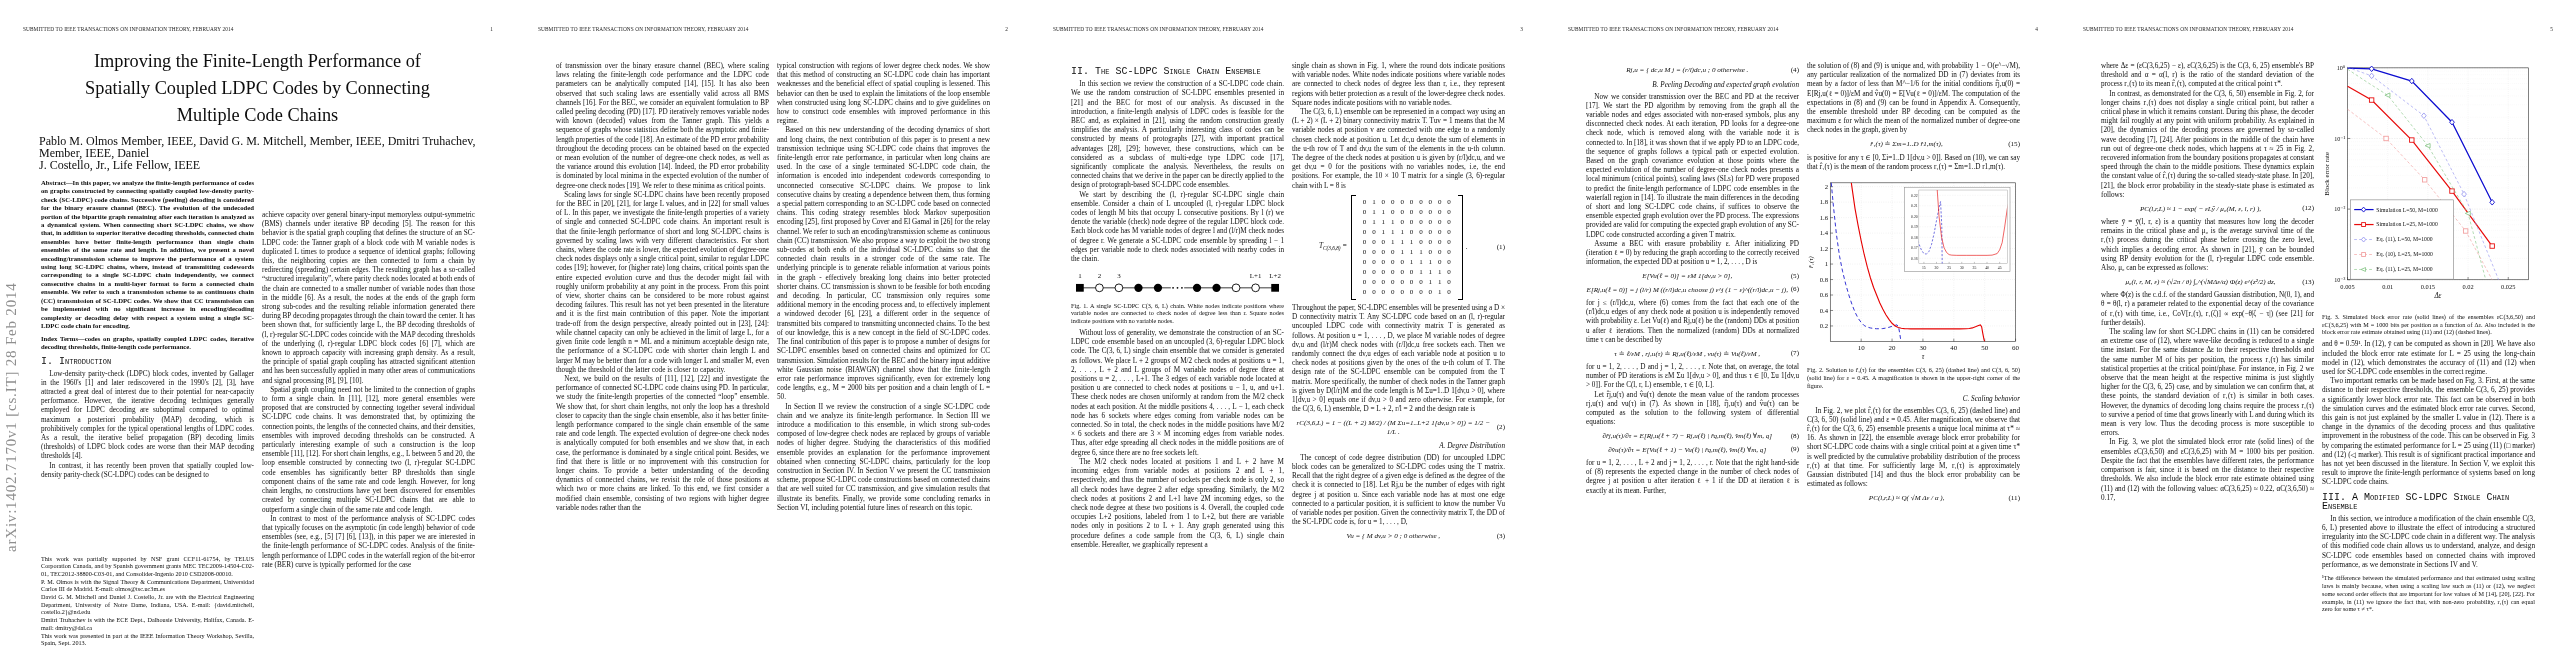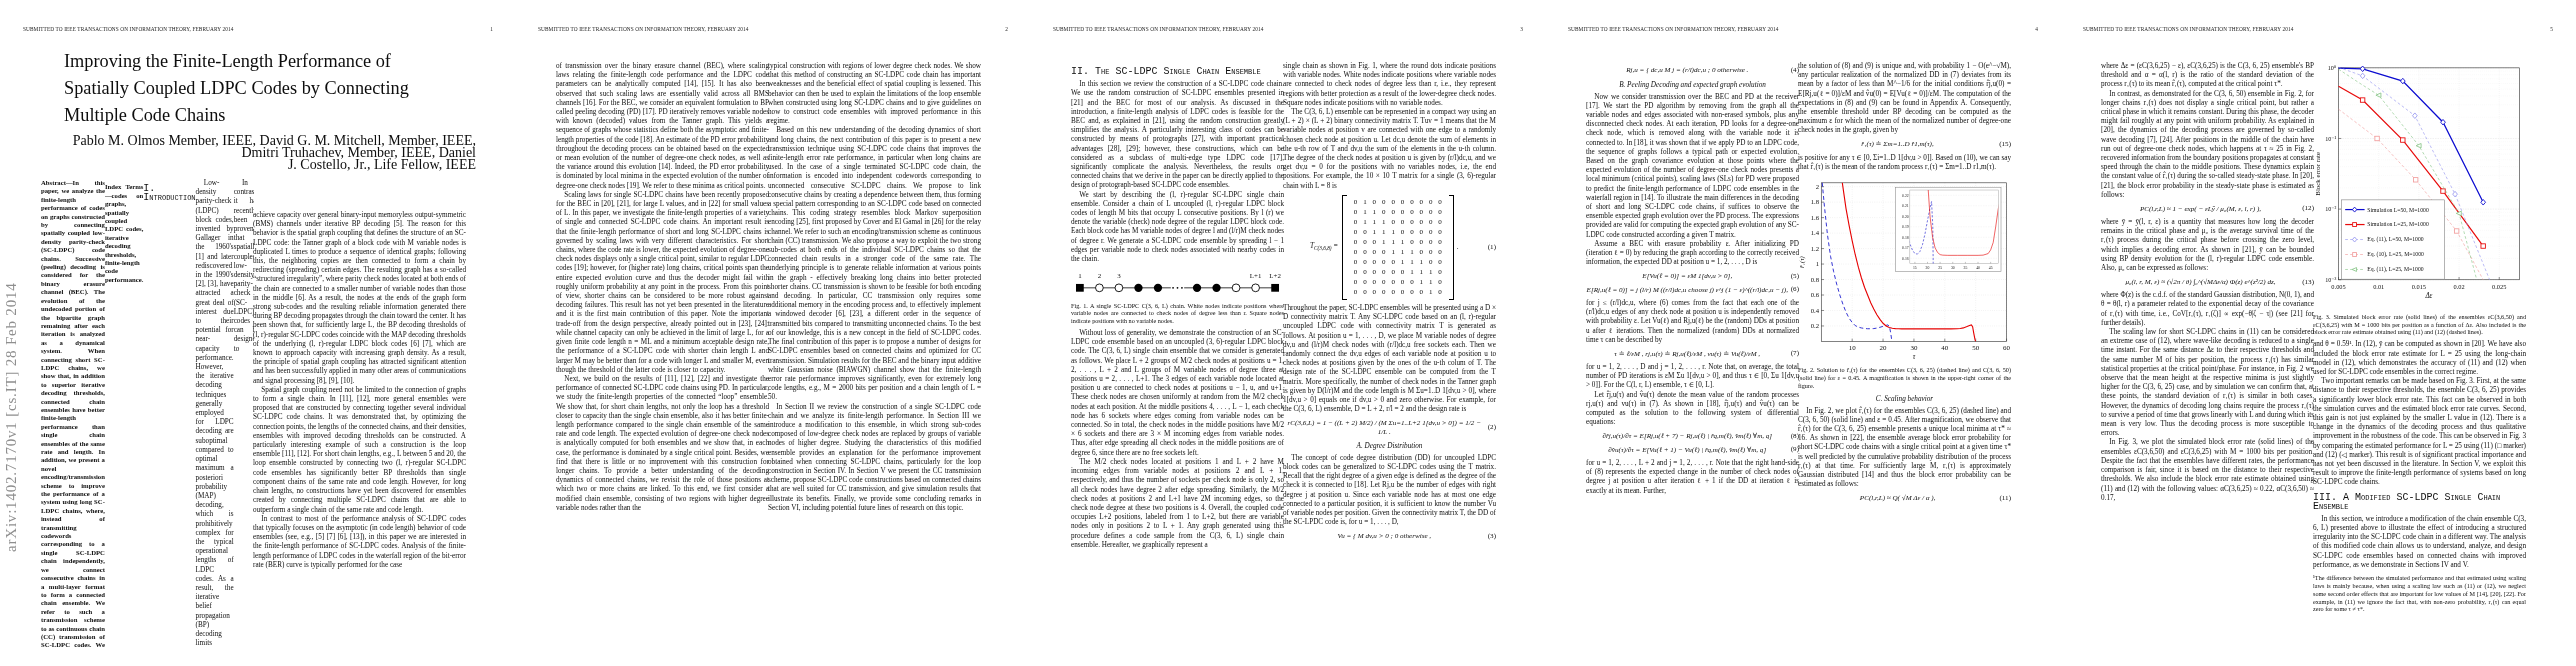--- a/index.html
+++ b/index.html
@@ -2,38 +2,38 @@
 <html style="font-size:9px"><head>
 <meta charset="utf-8">
 <style>
   html,body{margin:0;padding:0;background:#ffffff;}
   body{width:2576px;height:667px;font-family:"Liberation Serif","DejaVu Serif",serif;color:#0d0d0d;}
   .canvas{display:flex;width:2576px;height:667px;background:#fff;}
   .page{position:relative;width:515px;height:667px;background:#fff;overflow:hidden;flex:0 0 515px;}
   .hdr{position:absolute;top:25.6px;left:23px;right:22px;display:flex;justify-content:space-between;
        font-size:5.3px;letter-spacing:0.1px;color:#222;}
   .col{position:absolute;width:213px;text-align:justify;font-size:7.2px;line-height:9.2px;overflow:hidden;}
-  .c1{left:41px;} .c2{left:253px;}
+  .c1{left:41px;} .c2{left:262px;}
   .colmain{top:62px;height:585px;}
-  .flexcol{display:flex;flex-direction:row;}
+  .flexcol{display:flex;flex-direction:column;}
   p{margin:0;text-indent:8.3px;}
   p.noind{text-indent:0;}
   .sec{text-align:left;font-variant:small-caps;font-size:10px;margin:5px 0 3.9px;text-indent:0;font-family:Liberation Mono, monospace;}
-  .sub{font-style:italic;margin:5px 0 2.8px;text-indent:0;text-align:center;}
+  .sub{font-style:italic;margin:5px 0 2.8px;text-indent:0;text-align:right;}
   .abs{font-weight:bold;font-size:6.7px;line-height:8.4px;}
   .mt8{margin-top:4.4px;}
   .fnotes{margin-top:auto;padding-top:3.3px;}
   .fnote{font-size:6.2px;line-height:7.7px;}
   .eq{display:flex;align-items:center;gap:2.2px;margin:4.4px 0;text-indent:0;}
   .eq .eb{flex:1;text-align:center;font-style:italic;font-size:7.1px;line-height:9px;}
   .eq .en{font-style:normal;font-size:7.1px;}
   .figblock{margin:5.6px 0 4.4px;text-indent:0;}
   .figcap{font-size:6.2px;line-height:7.7px;text-align:justify;text-indent:0;margin-top:2.8px;}
-  .title{position:absolute;top:48px;left:64px;right:64px;font-size:18.3px;line-height:27px;}
-  .authors{position:absolute;top:135px;left:39px;right:39px;text-align:right;font-size:14px;line-height:12.2px;}
+  .title{position:absolute;top:48px;left:64px;right:64px;text-align:center;font-size:18.3px;line-height:27px;}
+  .authors{position:absolute;top:135px;left:39px;right:39px;text-align:left;font-size:12px;line-height:12.2px;}
   .watermark{position:absolute;left:3.3px;top:176px;height:482px;writing-mode:vertical-rl;transform:rotate(180deg);
              display:flex;align-items:center;justify-content:center;font-size:15px;color:#8f8f8f;letter-spacing:0.8px;}
   
   .mx{display:flex;align-items:center;justify-content:center;}
   .mlhs{font-style:italic;margin-right:3.9px;font-size:7.2px;}
   .mlhs sub{font-size:5.3px;}
   .mbrk{width:3.9px;align-self:stretch;}
   .mbl{border-left:0.9px solid #000;border-top:0.9px solid #000;border-bottom:0.9px solid #000;}
   .mbr{border-right:0.9px solid #000;border-top:0.9px solid #000;border-bottom:0.9px solid #000;}
   .mrows{padding:2.2px 3.9px;}

